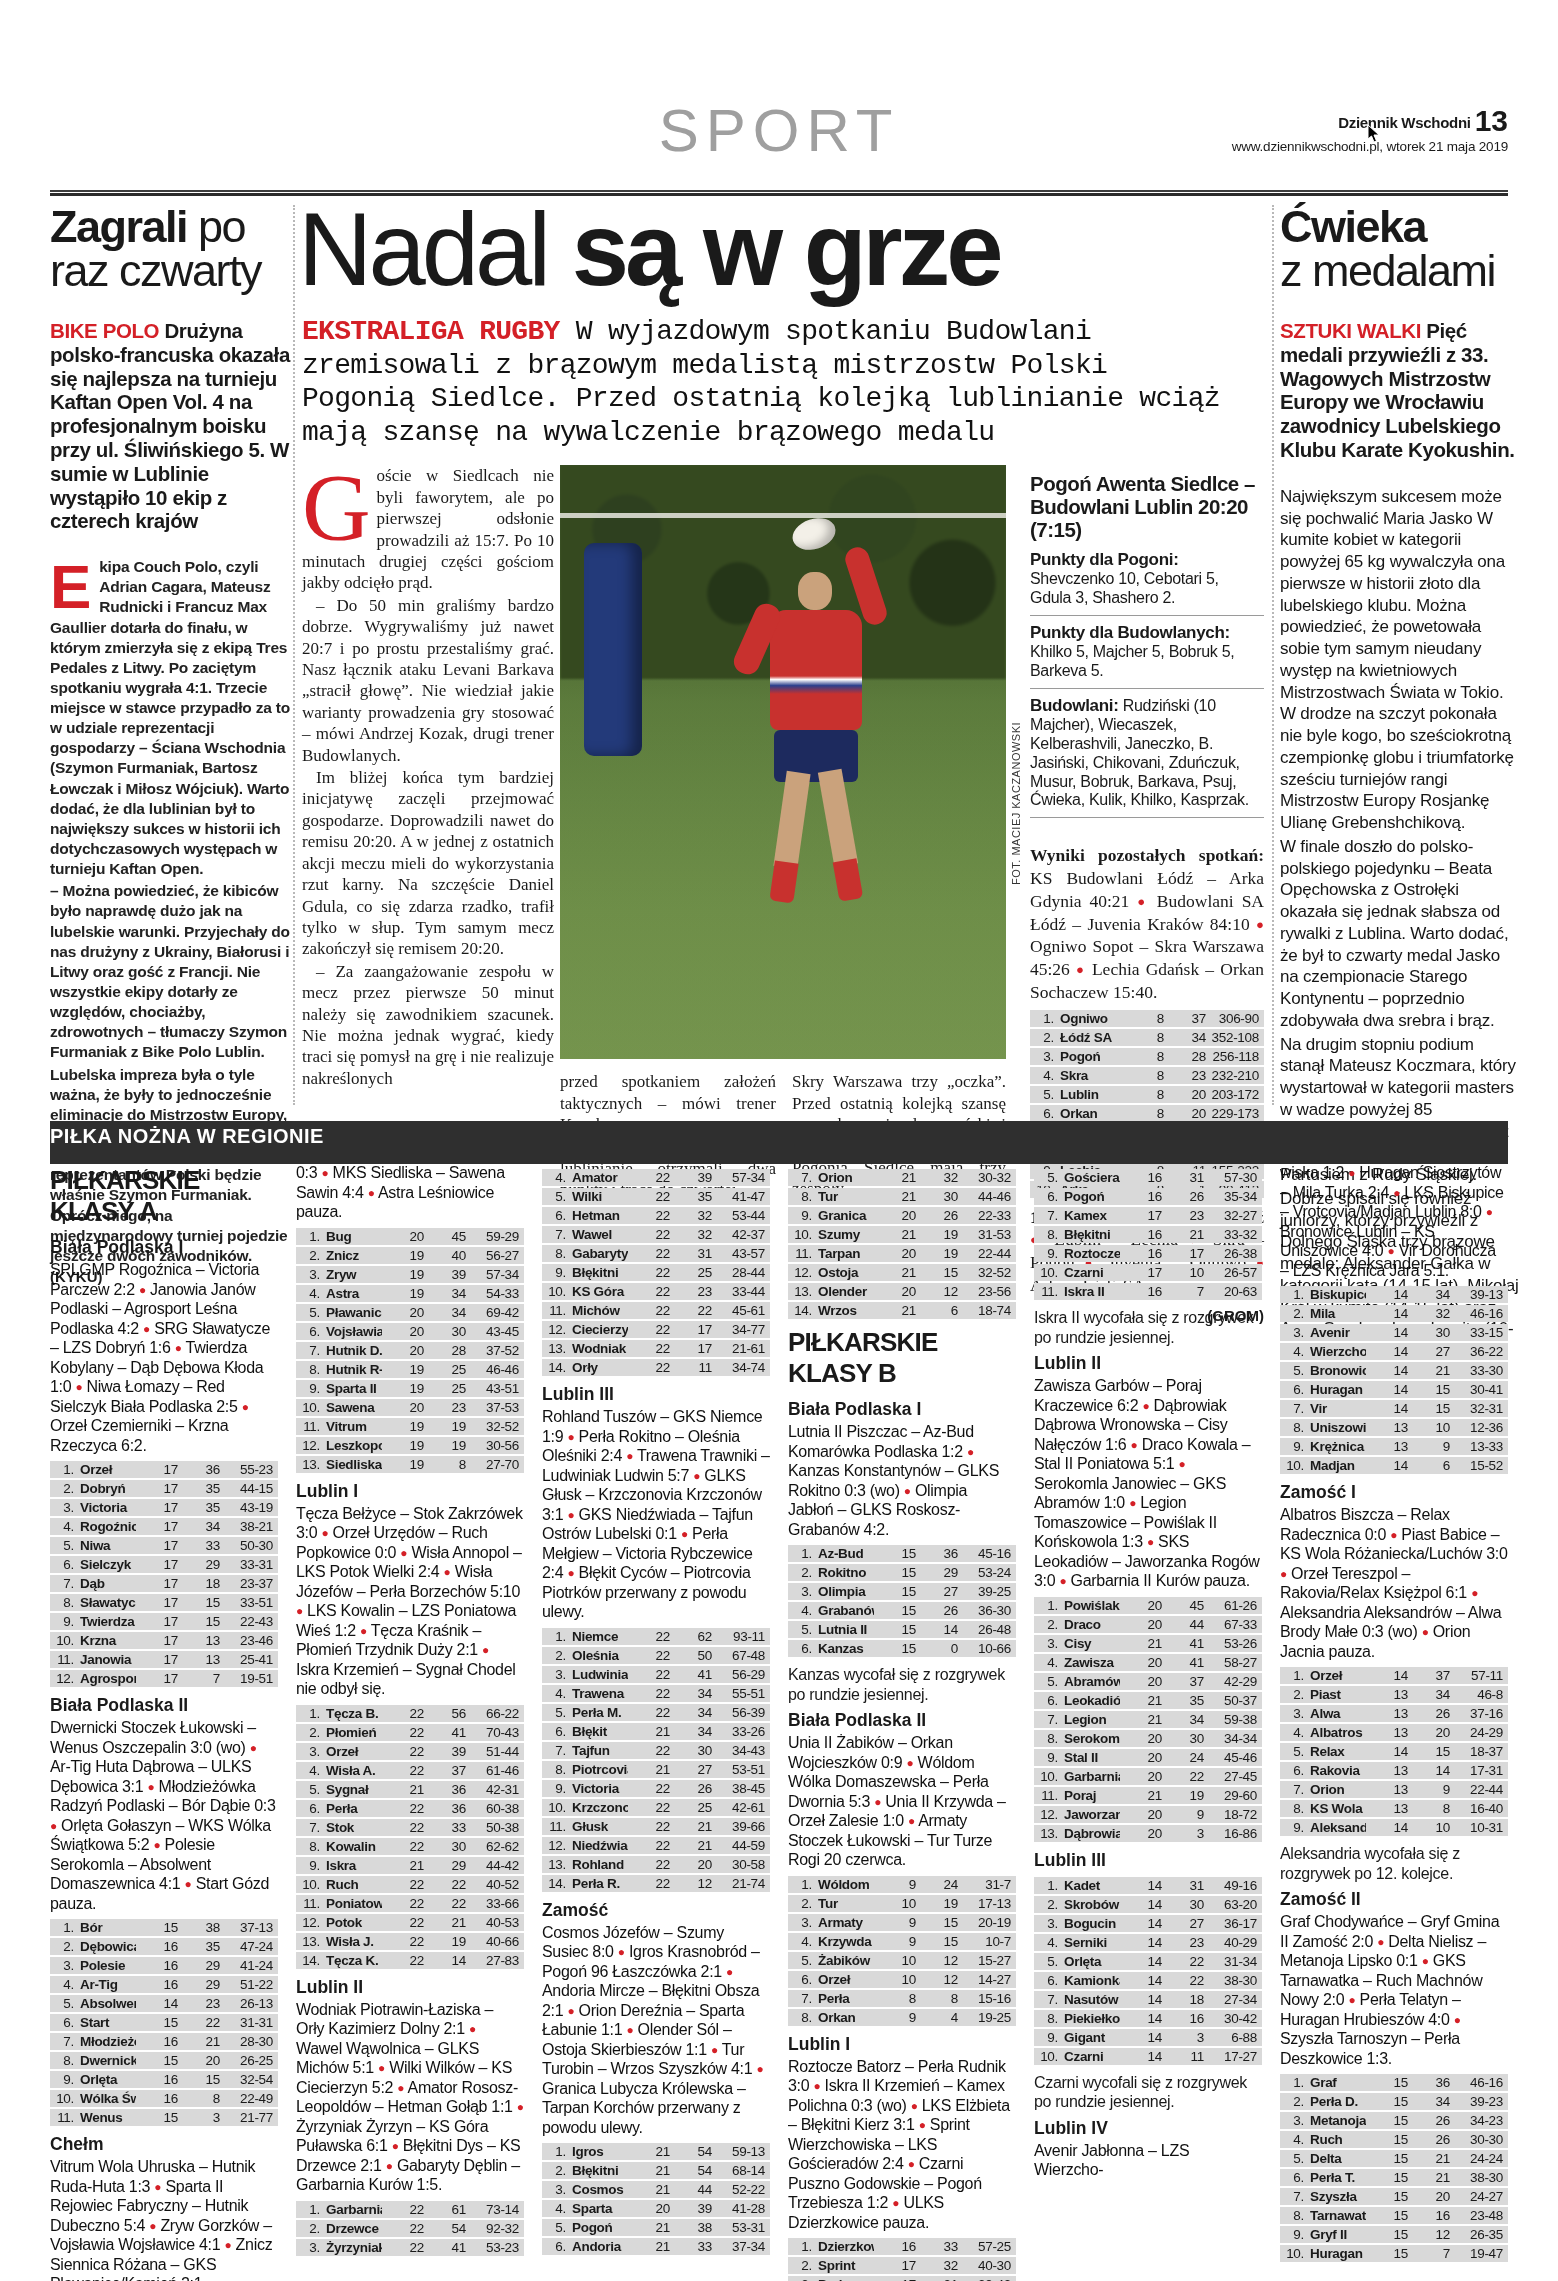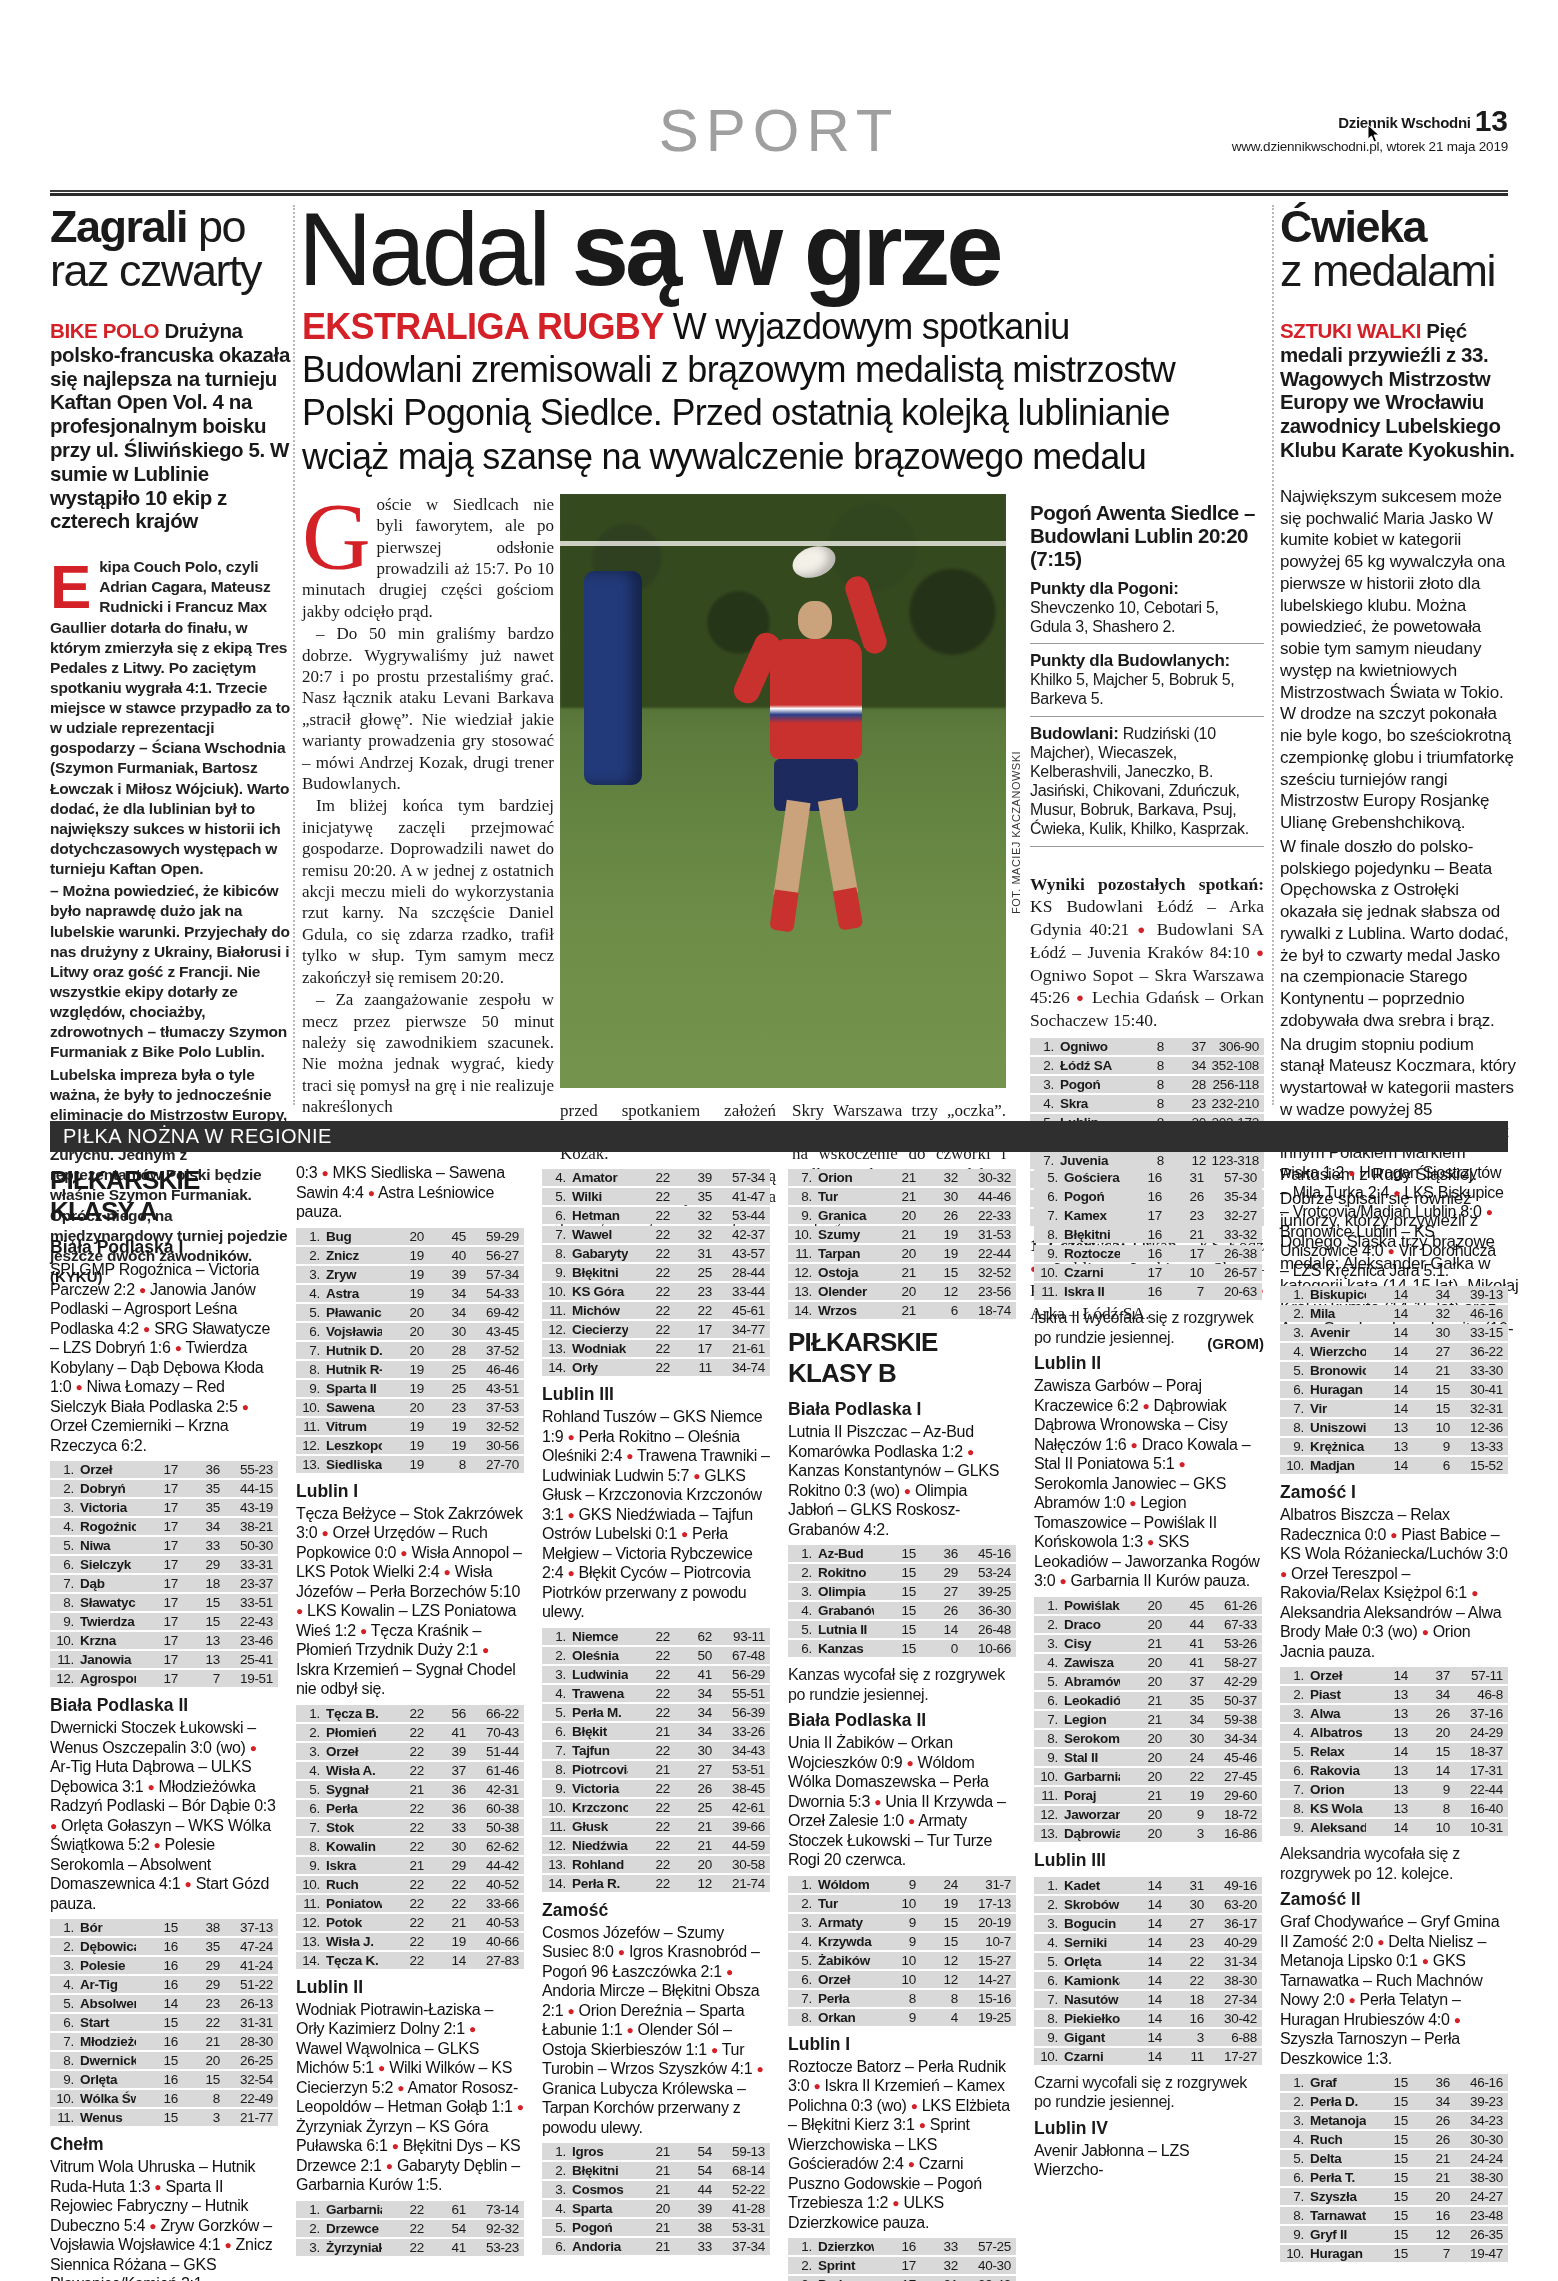--- a/index.html
+++ b/index.html
@@ -32,21 +32,21 @@
   .side-lead .kicker { color:#d42027; font-weight:700; }
   .side-body p { font-size:15.5px; line-height:1.3; font-weight:700; letter-spacing:-0.2px; color:#222; margin-bottom:2px; }
   .right-art .side-body p { font-weight:400; font-size:17px; line-height:1.28; color:#151515; }
   .dropcap-e { float:left; font-size:62px; line-height:0.85; font-weight:700; color:#d42027; padding:4px 8px 0 0; }
 
   
   .main-art { position:absolute; left:302px; top:198px; width:962px; }
   .m-headline { font-size:103px; line-height:1; letter-spacing:-4px; margin-left:-4px; }
   .m-headline .light { font-weight:400; }
   .m-headline .bold { font-weight:700; }
-  .m-lead { margin-top:4px; width:930px; font-size:36px; line-height:1.2; letter-spacing:-0.7px; font-weight:400; color:#111; }
+  .m-lead { margin-top:14px; width:930px; font-size:28px; line-height:1.2; letter-spacing:-0.7px; font-weight:400; color:#111;font-family:Liberation Mono, monospace; }
   .m-lead .kicker { color:#d42027; font-weight:700; }
   .main-cols { position:relative; margin-top:16px; height:700px; }
   .body-col { position:absolute; left:0; top:0; width:252px; }
   .serif p { font-family:"Liberation Serif", serif; font-size:17px; line-height:1.26; text-align:justify; margin-bottom:1px; }
   .serif p.indent { text-indent:14px; }
   .dropcap-g { float:left; font-family:"Liberation Serif", serif; font-size:95px; line-height:0.78; color:#d42027; padding:6px 6px 0 0; }
 
   
   .photo { position:absolute; left:258px; top:0; width:446px; height:594px; overflow:hidden;
     background:linear-gradient(180deg,#3d5228 0%,#47603030 40%),linear-gradient(180deg,#46582e 0%,#4e6a33 18%,#5d7d3c 34%,#6b8d46 55%,#77994e 75%,#7fa054 100%); }
@@ -90,22 +90,22 @@
   
   .ltable { margin:6px 0 8px; }
   .trow { display:flex; align-items:center; background:#d9d9d9; height:17px; margin-bottom:2px;
     font-size:13.5px; letter-spacing:-0.3px; }
   .trank { width:30px; text-align:right; padding-right:6px; }
   .tname { flex:1; font-weight:700; white-space:nowrap; overflow:hidden; }
   .tnum { width:42px; text-align:right; }
   .tgoals { width:58px; text-align:right; padding-right:5px; }
 
   
-  .region-bar { position:absolute; left:50px; top:1121px; width:1458px; height:31px; background:#2f2f2f;
-    color:#fff; font-size:20px; font-weight:400; letter-spacing:0.5px; line-height:31px; padding-left:13px; }
+  .region-bar { position:absolute; left:50px; top:1121px; width:1458px; height:43px; background:#2f2f2f;
+    color:#fff; font-size:20px; font-weight:700; letter-spacing:0.5px; line-height:31px; padding-left:0; }
   .bottom-cols { position:absolute; left:50px; top:1163px; width:1458px; display:flex; gap:18px; }
   .bcol { width:228px; flex:0 0 228px; }
   .b-h1 { font-size:26px; font-weight:700; letter-spacing:-0.8px; margin:2px 0 10px; }
   .b-h2 { font-size:17.5px; font-weight:700; margin:6px 0 2px; }
   .b-text { font-size:16px; line-height:1.22; letter-spacing:-0.3px; color:#101010; }
   .b-note { font-size:16px; line-height:1.22; letter-spacing:-0.3px; margin:4px 0; }
 </style>
 </head>
 <body>
 

